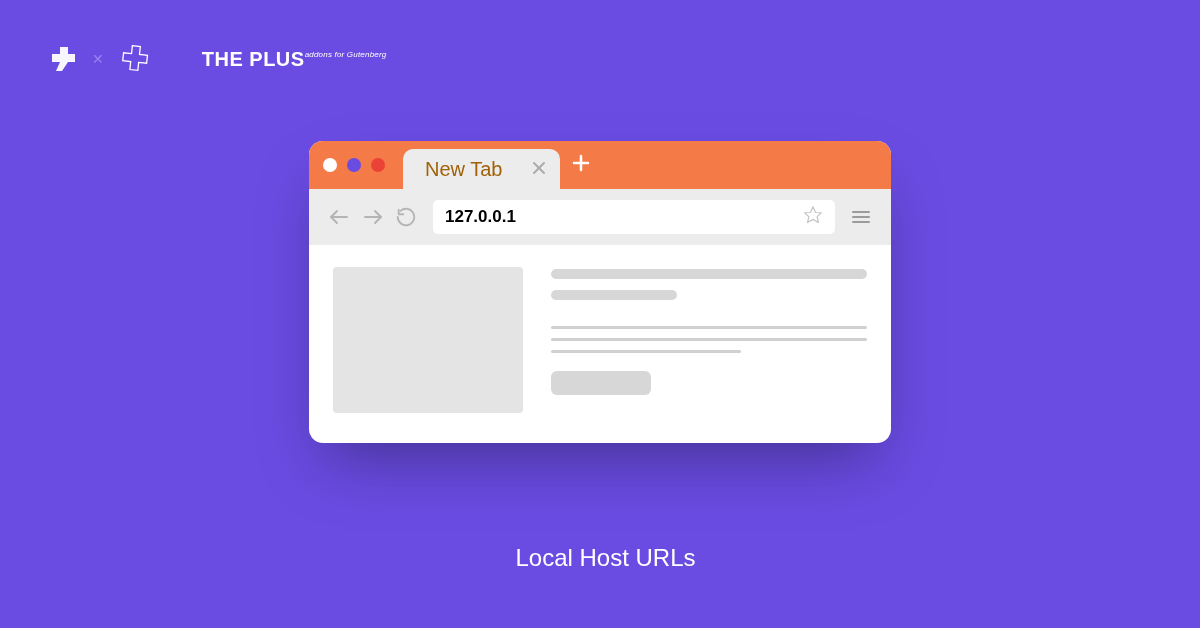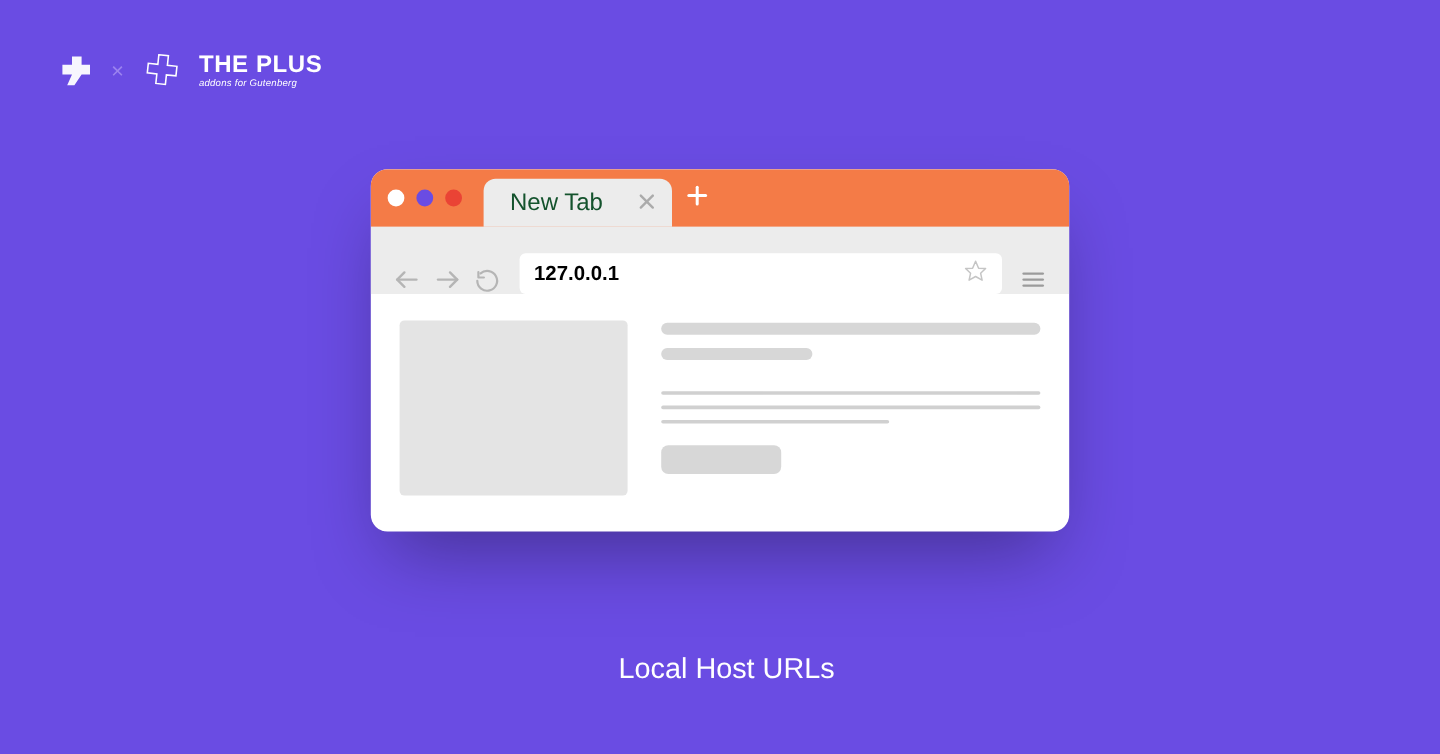--- a/index.html
+++ b/index.html
@@ -36,22 +36,22 @@
       color: #9B83EF;
       font-size: 14px;
       font-weight: 400;
     }
     .logo-plus-icon {
       width: 34px;
       height: 34px;
     }
     .logo-text-group {
       display: flex;
-      flex-direction: column;
       color: #fff;
+      margin-left: 36px;
     }
     .logo-title {
       font-size: 20px;
       font-weight: 700;
       letter-spacing: 0.5px;
       line-height: 1;
     }
     .logo-subtitle {
       font-size: 8px;
       font-weight: 300;
@@ -96,39 +96,39 @@
       background: #ECECEC;
       height: 40px;
       padding: 0 14px 0 22px;
       display: flex;
       align-items: center;
       gap: 30px;
       border-radius: 10px 10px 0 0;
       align-self: flex-end;
     }
     .tab-label {
-      color: #14532d;
+      color: #a16207;
       font-size: 20px;
       font-weight: 300;
     }
     .tab-close {
       color: #ABABAB;
       font-size: 18px;
       cursor: pointer;
     }
     .new-tab-btn {
       margin-left: 12px;
       align-self: center;
       color: #fff;
     }
     .toolbar {
       background: #ECECEC;
       height: 56px;
       display: flex;
-      align-items: flex-end;
+      align-items: center;
       padding: 0 18px;
       gap: 10px;
     }
     .nav-btn {
       color: #B5B5B5;
       display: flex;
       align-items: center;
       justify-content: center;
     }
     .addr-bar {

